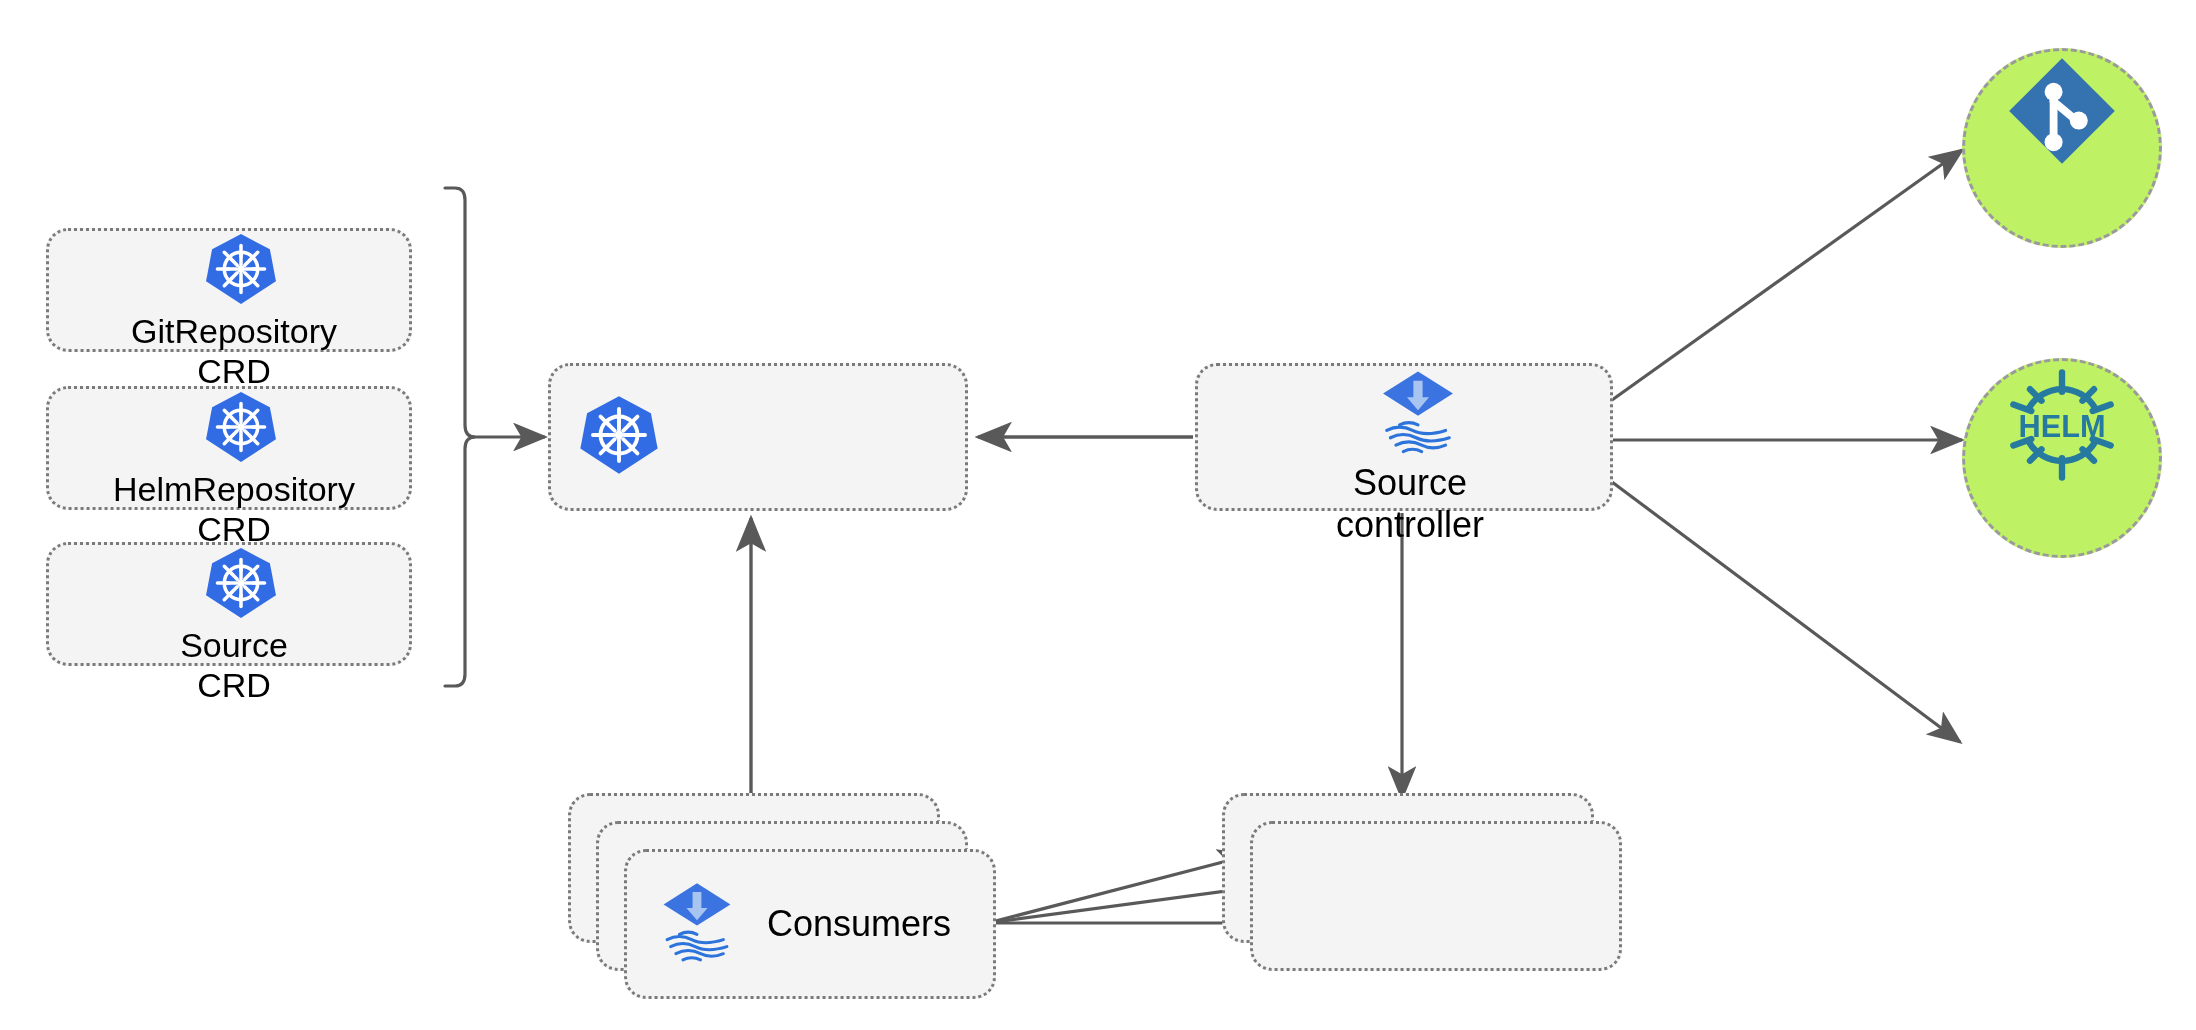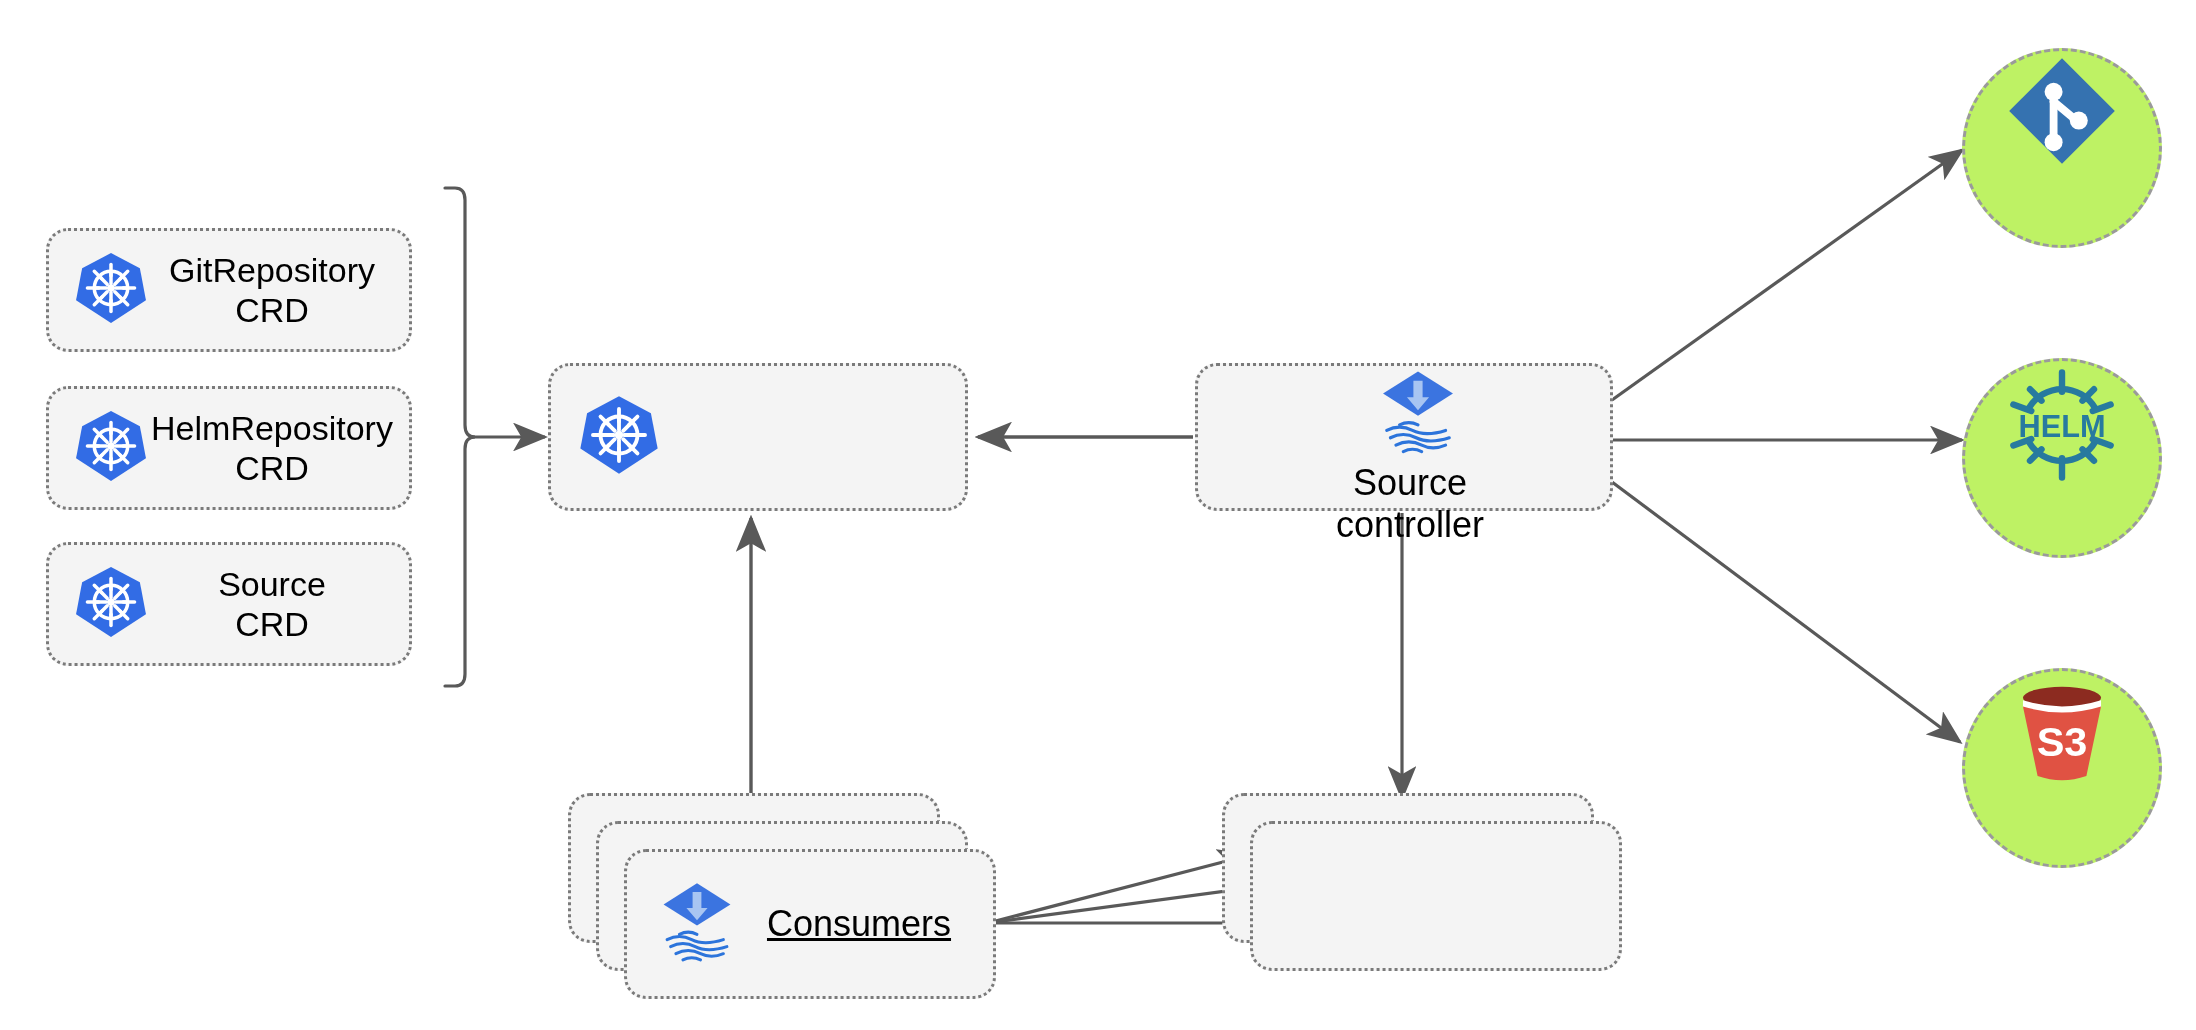--- a/index.html
+++ b/index.html
@@ -32,20 +32,21 @@
     color: #000000;
     text-align: center;
     line-height: 1.18;
     white-space: pre-line;
   }
   
   .crd {
     width: 366px;
     height: 124px;
     padding-left: 24px;
+    flex-direction: column;
   }
   .crd .ico { flex: 0 0 auto; }
   .crd .label {
     flex: 1 1 auto;
     font-size: 34px;
     padding-right: 14px;
   }
   
   .api {
     width: 420px;
@@ -72,21 +73,20 @@
   
   .stack { position: absolute; }
   .stack .sheet {
     position: absolute;
     box-sizing: border-box;
     background: #f4f4f4;
     border: 3px dotted #7a7a7a;
     border-radius: 22px;
     width: 372px;
     height: 150px;
-    text-decoration: underline;
   }
   .stack .sheet.s1 { left: 0;   top: 0; }
   .stack .sheet.s2 { left: 28px; top: 28px; }
   .stack .sheet.s3 {
     left: 56px; top: 56px;
     display: flex; align-items: center; padding-left: 26px;
   }
   .stack .sheet.s3 .label {
     flex: 1 1 auto;
     font-size: 36px;
@@ -341,24 +341,14 @@
           <line x1="12" y1="34" x2="26" y2="39"></line>
           <line x1="88" y1="34" x2="74" y2="39"></line>
           <line x1="12" y1="66" x2="26" y2="61"></line>
           <line x1="88" y1="66" x2="74" y2="61"></line>
         </g>
         <text x="50" y="59" text-anchor="middle" font-family="Liberation Sans, sans-serif" font-size="24" font-weight="bold" fill="#277A9F">HELM</text>
       </svg>
     </span>
   </div>
 
-  <div class="dcircle" style="left:1962px; top:668px;">
-    <span>
-      <svg width="122" height="122" viewBox="0 0 100 100">
-        <ellipse cx="50" cy="22" rx="32" ry="9" fill="#8C2B20"></ellipse>
-        <path d="M18,24 Q50,34 82,24 L82,30 Q50,40 18,30 Z" fill="#ffffff"></path>
-        <path d="M18,29 Q50,39 82,29 L70,86 Q50,93 30,86 Z" fill="#E05243"></path>
-        <text x="50" y="70" text-anchor="middle" font-family="Liberation Sans, sans-serif" font-size="34" font-weight="bold" fill="#ffffff">S3</text>
-      </svg>
-    </span>
-  </div>
 
 </div>
 
 </body></html>

